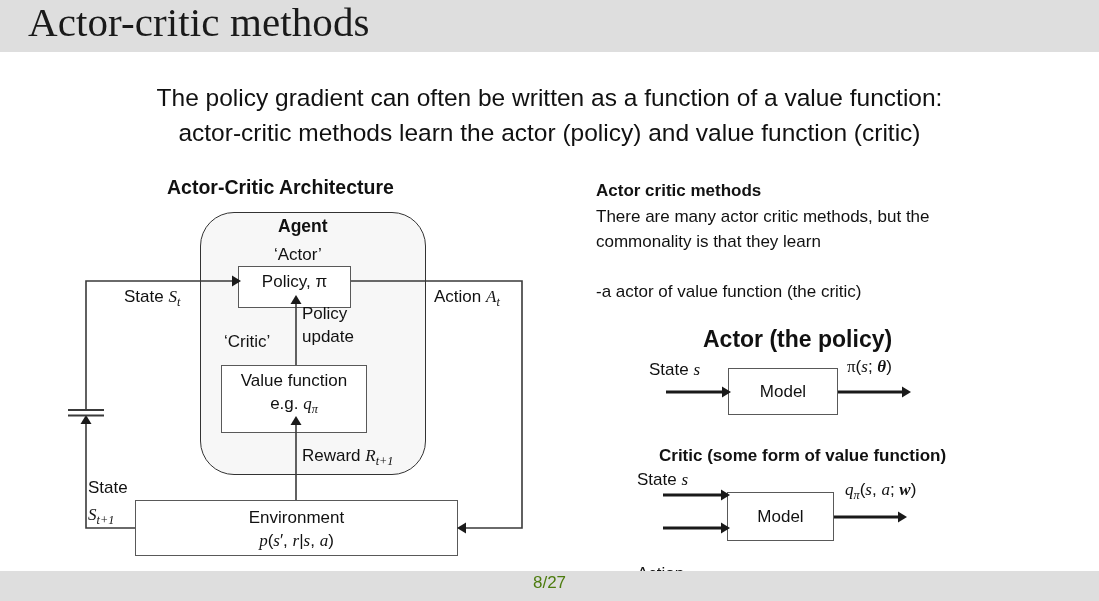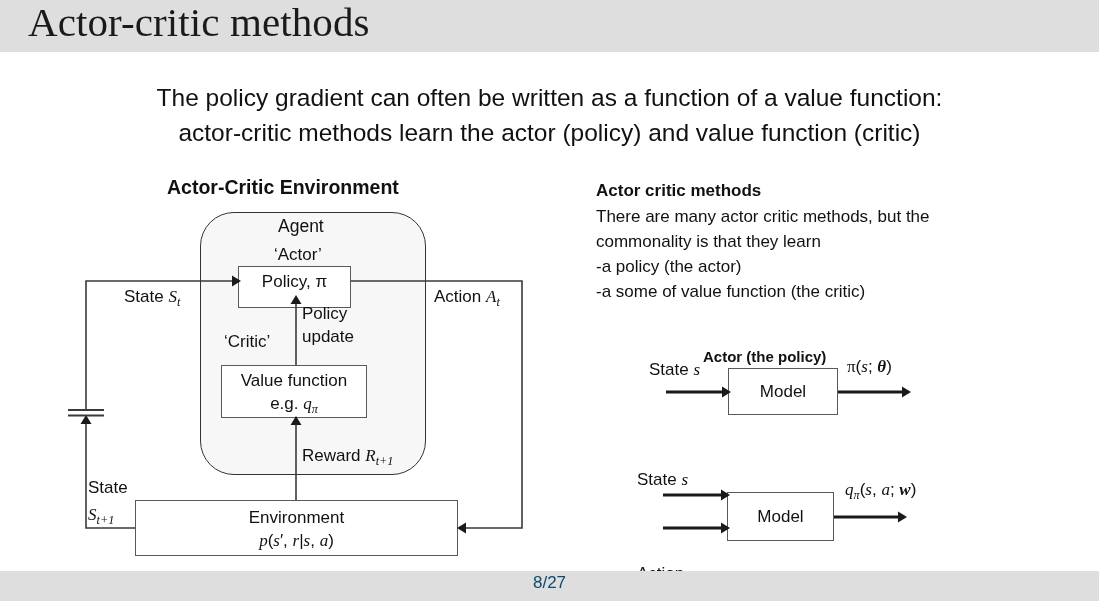--- a/index.html
+++ b/index.html
@@ -33,21 +33,21 @@
   }
   .subtitle div{white-space:nowrap;}
 
   
   .footer-band{
     position:absolute;left:0;top:571px;width:1099px;height:30px;
     background:#dedede;
   }
   .footer-text{
     position:absolute;left:0;top:573px;width:1099px;text-align:center;
-    font-size:17px;color:#0c4a6e;
+    font-size:17px;color:#4d7c0f;
   }
 
   
   .hd{font-weight:bold;font-size:19.5px;color:#111;position:absolute;white-space:nowrap;}
   .lbl{position:absolute;font-size:17px;color:#111;white-space:nowrap;}
   .mth{font-family:"Liberation Serif", serif;font-style:italic;}
   .mth-up{font-family:"Liberation Serif", serif;font-style:normal;}
   .sub{font-size:0.72em;vertical-align:sub;font-family:"Liberation Serif", serif;font-style:italic;}
   .bold-it{font-family:"Liberation Serif", serif;font-style:italic;font-weight:bold;}
 
@@ -67,35 +67,35 @@
 <div class="slide">
 
   <div class="title-band"></div>
   <div class="title-text">Actor-critic methods</div>
 
   <div class="subtitle">
     <div>The policy gradient can often be written as a function of a value function:</div>
     <div>actor-critic methods learn the actor (policy) and value function (critic)</div>
   </div>
 
-  <div class="hd" style="left:167px;top:176px;">Actor-Critic Environment</div>
+  <div class="hd" style="left:167px;top:176px;">Actor-Critic Architecture</div>
 
   <div class="agent-box"></div>
-  <div class="lbl" style="left:278px;top:216px;font-weight:normal;font-size:17.5px;">Agent</div>
+  <div class="lbl" style="left:278px;top:216px;font-weight:bold;font-size:17.5px;">Agent</div>
   <div class="lbl" style="left:274px;top:245px;">‘Actor’</div>
   <div class="lbl" style="left:224px;top:332px;">‘Critic’</div>
 
   <div class="box" style="left:238px;top:266px;width:113px;height:42px;">
     <div class="boxtxt" style="top:5px;"><span>Policy, π</span></div>
   </div>
 
   <div class="lbl" style="left:302px;top:304px;">Policy</div>
   <div class="lbl" style="left:302px;top:327px;">update</div>
 
-  <div class="box" style="left:221px;top:365px;width:146px;height:53px;">
+  <div class="box" style="left:221px;top:365px;width:146px;height:68px;">
     <div class="boxtxt" style="top:5px;">Value function</div>
     <div class="boxtxt" style="top:28px;">e.g. <span class="mth">q</span><span class="mth" style="font-size:0.72em;vertical-align:sub;">π</span></div>
   </div>
 
   <div class="lbl" style="left:302px;top:446px;">Reward <span class="mth-up" style="font-style:italic;">R</span><span class="sub">t+1</span></div>
 
   <div class="lbl" style="left:124px;top:287px;">State <span class="mth">S</span><span class="sub">t</span></div>
 
   <div class="lbl" style="left:434px;top:287px;">Action <span class="mth">A</span><span class="sub">t</span></div>
 
@@ -103,30 +103,30 @@
   <div class="lbl" style="left:88px;top:505px;"><span class="mth">S</span><span class="sub">t+1</span></div>
 
   <div class="box" style="left:135px;top:500px;width:323px;height:56px;">
     <div class="boxtxt" style="top:7px;">Environment</div>
     <div class="boxtxt" style="top:30px;"><span class="mth">p</span>(<span class="mth">s</span>′, <span class="mth">r</span>|<span class="mth">s</span>, <span class="mth">a</span>)</div>
   </div>
 
   <div class="hd" style="left:596px;top:181px;font-size:17px;">Actor critic methods</div>
   <div class="lbl" style="left:596px;top:232px;">commonality is that they learn</div>
   <div class="lbl" style="left:596px;top:207px;">There are many actor critic methods, but the</div>
-  <div class="lbl" style="left:596px;top:257px;">-a policy (the actor)</div>
-  <div class="lbl" style="left:596px;top:282px;">-a some of value function (the critic)</div>
+  <div class="lbl" style="left:596px;top:282px;">-a actor of value function (the critic)</div>
 
-  <div class="hd" style="left:703px;top:326px;font-size:15px;margin-top:22px;">Actor (the policy)</div>
+  <div class="hd" style="left:703px;top:326px;font-size:23px;">Actor (the policy)</div>
   <div class="lbl" style="left:649px;top:360px;">State <span class="mth">s</span></div>
   <div class="box" style="left:728px;top:368px;width:110px;height:47px;">
     <div class="boxtxt" style="top:13px;">Model</div>
   </div>
   <div class="lbl" style="left:847px;top:357px;"><span class="mth-up">π</span>(<span class="mth">s</span>; <span class="bold-it">θ</span>)</div>
 
+  <div class="hd" style="left:659px;top:446px;font-size:17px;">Critic (some form of value function)</div>
   <div class="lbl" style="left:637px;top:470px;">State <span class="mth">s</span></div>
   <div class="box" style="left:727px;top:492px;width:107px;height:49px;">
     <div class="boxtxt" style="top:14px;">Model</div>
   </div>
   <div class="lbl" style="left:637px;top:564px;">Action <span class="mth">a</span></div>
   <div class="lbl" style="left:845px;top:480px;"><span class="mth">q</span><span class="mth" style="font-size:0.72em;vertical-align:sub;">π</span>(<span class="mth">s</span>, <span class="mth">a</span>; <span class="bold-it">w</span>)</div>
 
   <svg class="arrows" viewBox="0 0 1099 601">
     <defs>
       <marker id="ah" markerWidth="8" markerHeight="8" refX="7" refY="3" orient="auto">

